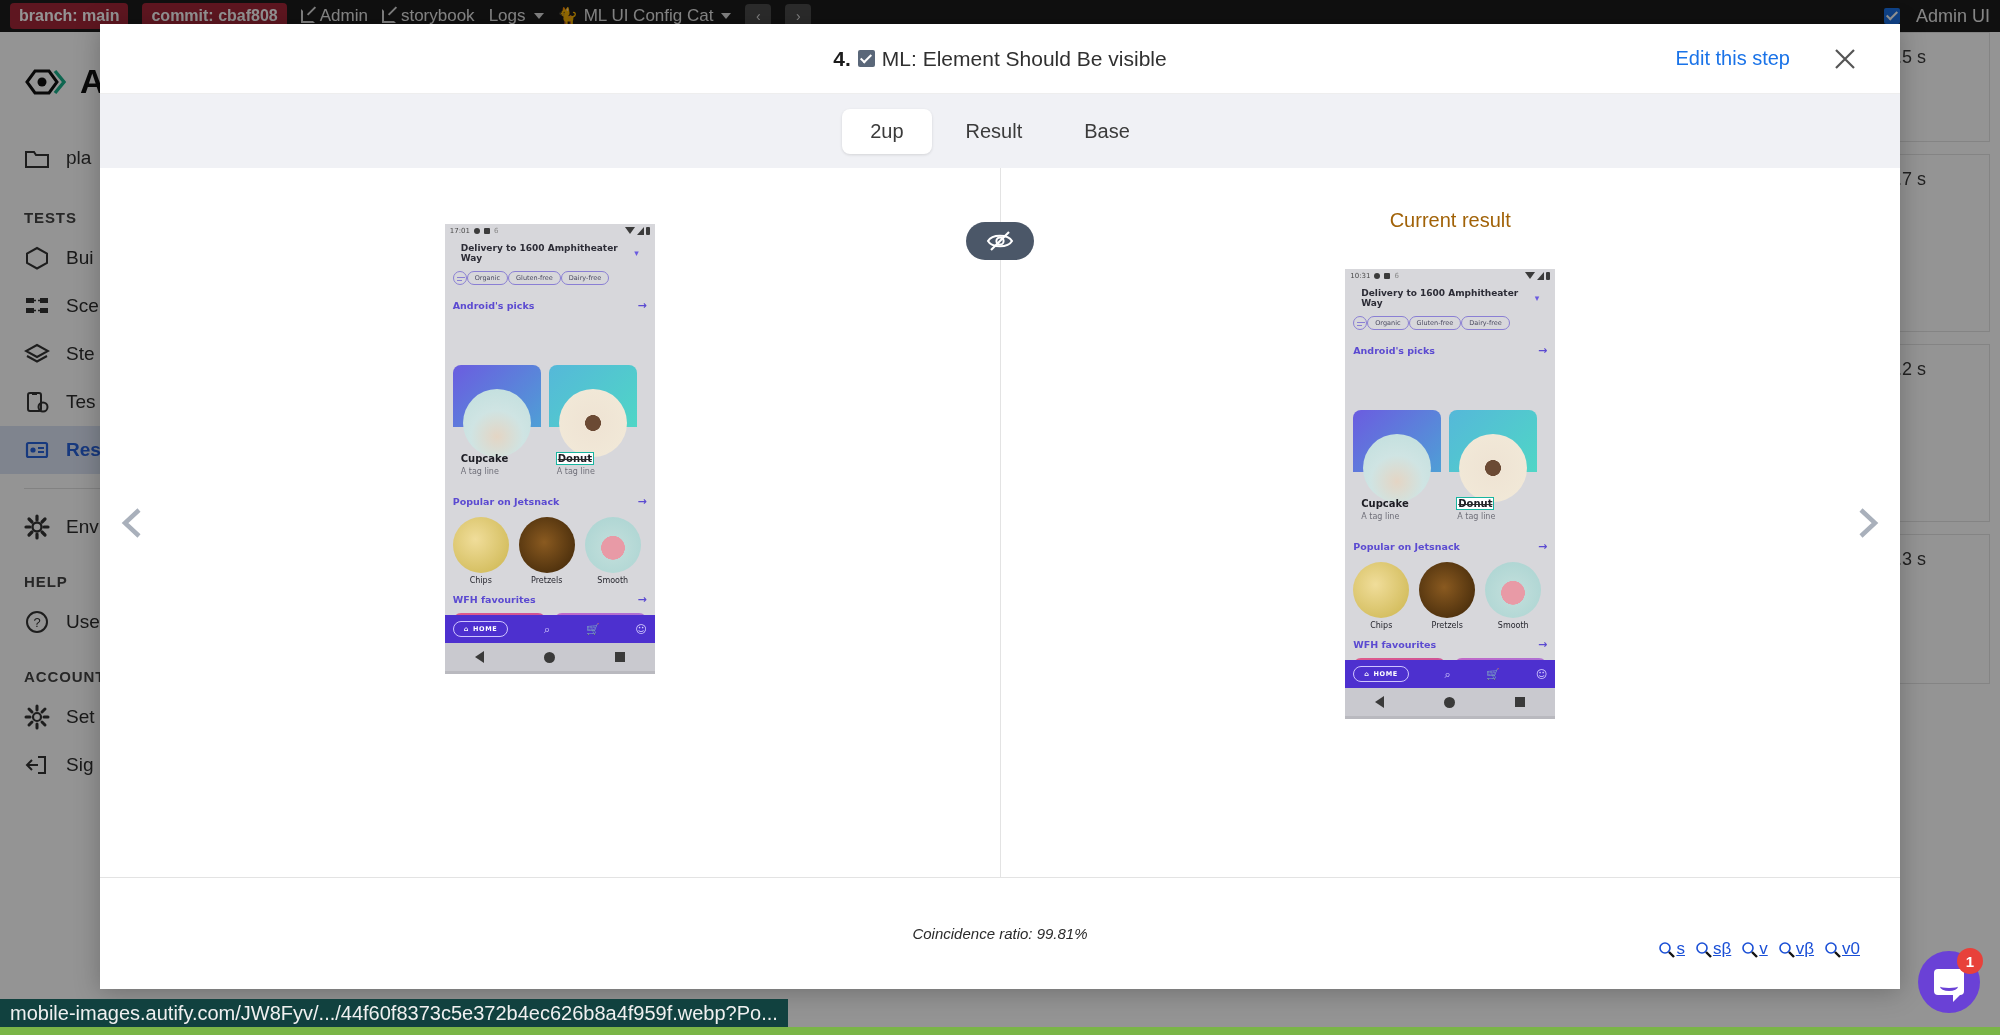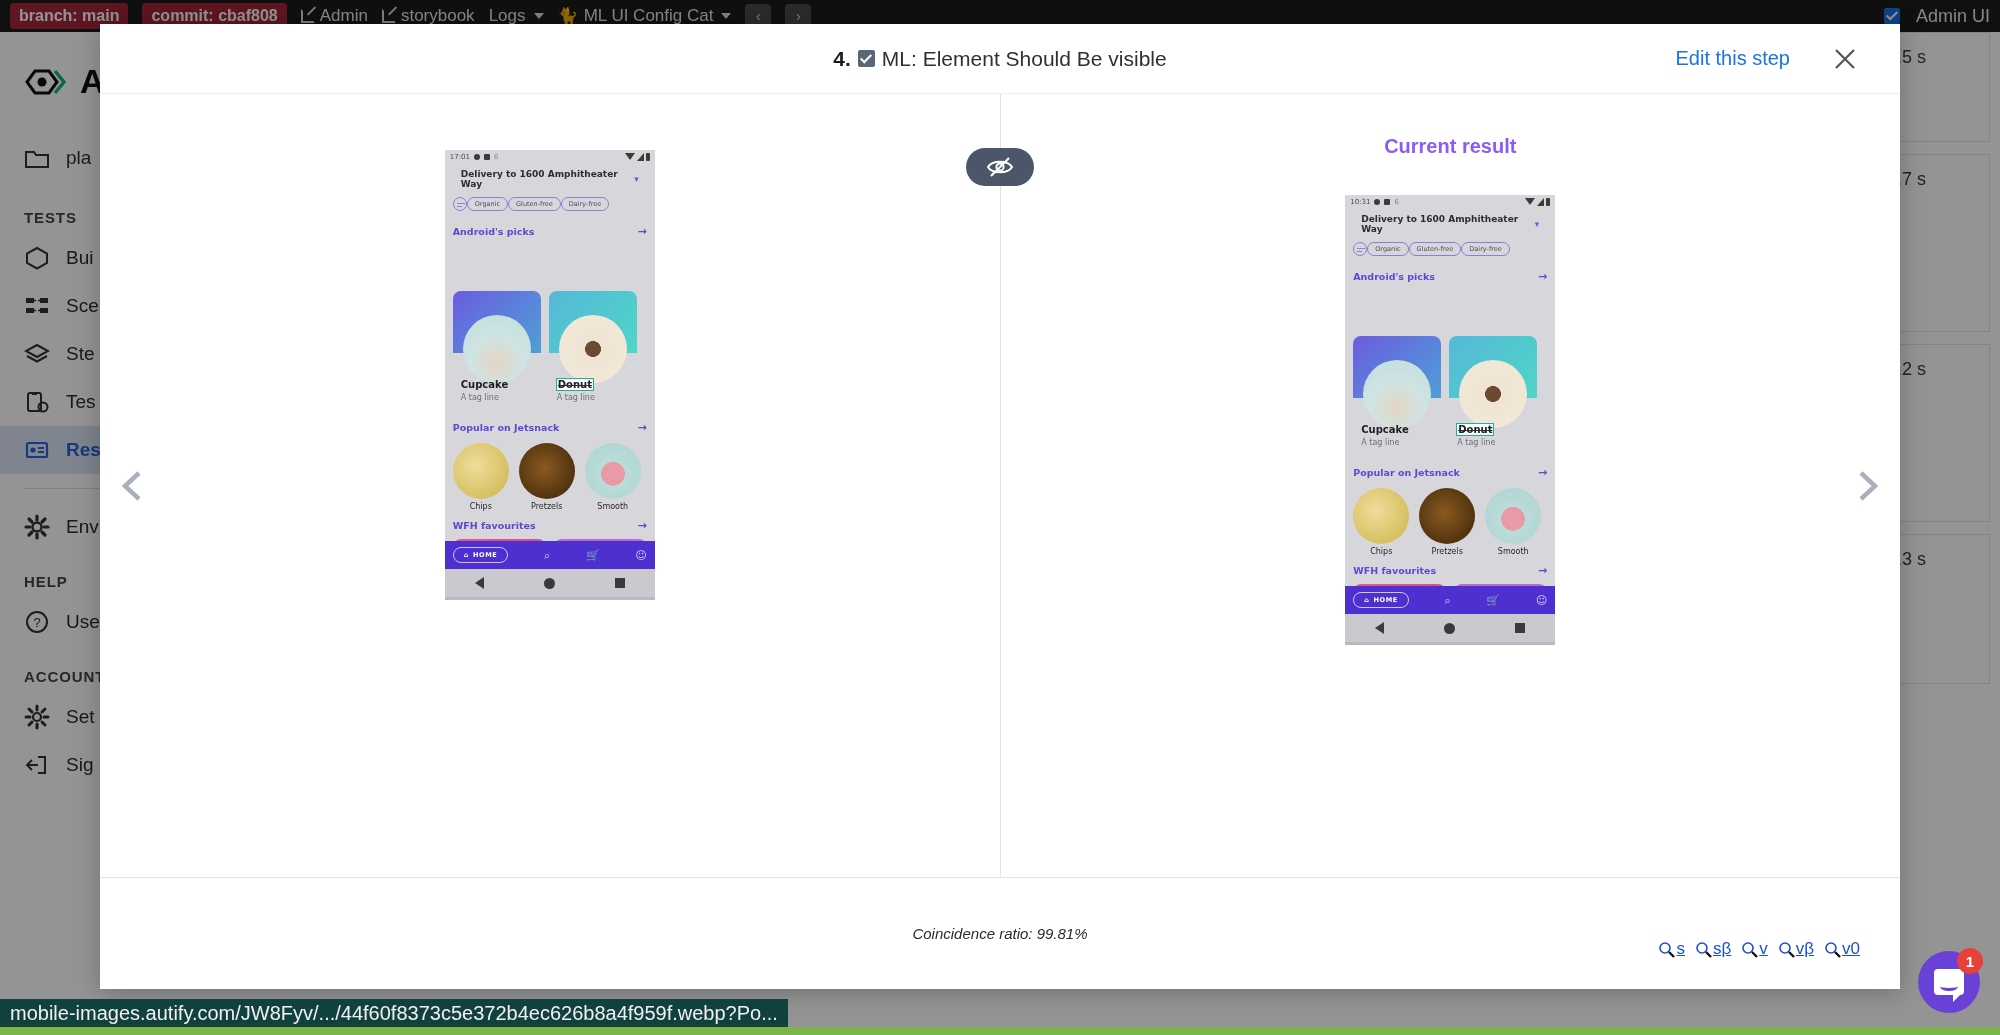--- a/index.html
+++ b/index.html
@@ -168,21 +168,21 @@
   .sel-box {
     width: 240px; height: 45px; border: 1px solid #cfd4dc; border-radius: 6px;
     background: #fff; display: flex; align-items: center;
     justify-content: space-between; padding: 0 16px; font-size: 19px; color: #2b2b2b;
     cursor: pointer;
   }
   .sel-caret {
     width: 0; height: 0; border-left: 7px solid transparent;
     border-right: 7px solid transparent; border-top: 9px solid #3d4a5c;
   }
-  .pane-label { font-size: 20px; color: #8b5cf6; height: 45px; line-height: 45px; font-weight: bold; }
+  .pane-label { font-size: 20px; color: #a16207; height: 45px; line-height: 45px; }
 
   .eye-toggle {
     position: absolute; left: 50%; transform: translateX(-50%); top: 54px;
     width: 68px; height: 38px; border-radius: 19px; background: #4b5768;
     display: flex; align-items: center; justify-content: center; z-index: 5; cursor: pointer;
   }
 
   .arrow-nav {
     position: absolute; top: 50%; transform: translateY(-50%);
     width: 46px; height: 46px; cursor: pointer; color: #a9b0bb;
@@ -443,20 +443,25 @@
       <span>ML: Element Should Be visible</span>
     </div>
     <div class="m-edit">Edit this step</div>
     <div class="m-close">
       <svg width="26" height="26" viewBox="0 0 26 26">
         <path d="M4 4 L22 22 M22 4 L4 22" stroke="#555" stroke-width="2.2"></path>
       </svg>
     </div>
   </div>
 
+  <div class="m-tabs">
+    <div class="tab sel">2up</div>
+    <div class="tab">Result</div>
+    <div class="tab">Base</div>
+  </div>
 
   <div class="m-body">
 
     <div class="arrow-nav arrow-left">
       <svg viewBox="0 0 46 46">
         <path d="M29 10 L15 23 L29 36" fill="none" stroke="#a9b0bb" stroke-width="4.5"></path>
       </svg>
     </div>
     <div class="arrow-nav arrow-right">
       <svg viewBox="0 0 46 46">

